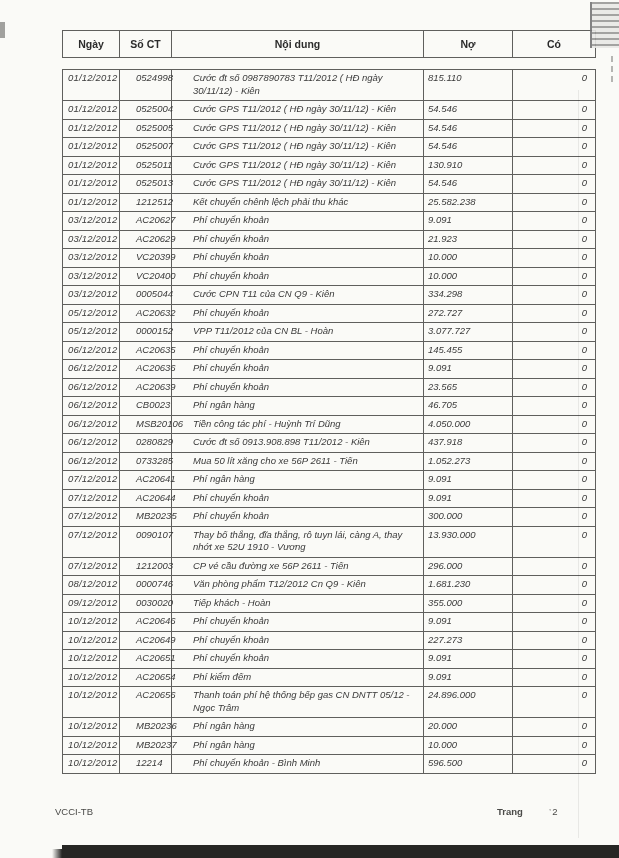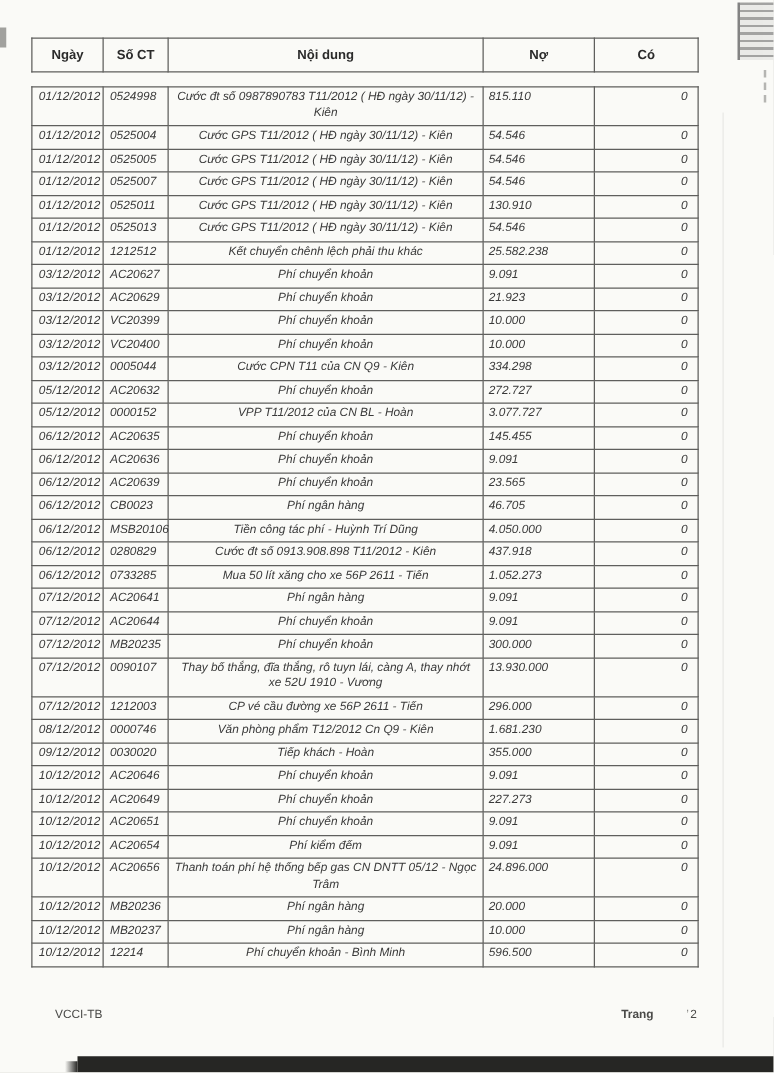--- a/index.html
+++ b/index.html
@@ -40,48 +40,48 @@
   }
   .bottom-scan-band:before {
     content: ""; position: absolute; left: -10px; top: 4px; width: 10px; height: 9px;
     background: linear-gradient(90deg, rgba(38,38,36,0), #262624);
   }
   
   table.ledger {
     border-collapse: collapse;
     table-layout: fixed;
     width: 533px;
-    margin-left: 25px;
+    margin-left: 62px;
     font-size: 9.5px;
   }
   .header-table { margin-top: 30px; }
   .body-table { margin-top: 11px; font-style: italic; }
   .ledger th, .ledger td { border: 1px solid #5f5f5d; }
   .ledger th {
     height: 24px;
     font-weight: bold;
     font-size: 10.5px;
     color: #2b2b2b;
     text-align: center;
     vertical-align: middle;
   }
   .ledger td {
     padding: 2px 4px 3px 4px;
     vertical-align: top;
     line-height: 12.5px;
     color: #3a3a3a;
   }
   td.c-date  { padding-left: 5px; letter-spacing: 0.2px; }
-  td.c-doc   { padding-left: 5px; }
-  td.c-desc  { padding-left: 4px; text-align: center; }
+  td.c-doc   { padding-left: 16px; }
+  td.c-desc  { padding-left: 21px; }
   td.c-debit { padding-right: 20px; }
   td.c-credit{ text-align: right; padding-right: 8px; }
   
   .footer { position: absolute; top: 806px; left: 0; width: 619px; height: 16px; font-size: 9.5px; color: #4a4a48; }
-  .footer .f-left  { position: absolute; left: 44px;  top: 0; }
+  .footer .f-left  { position: absolute; left: 55px;  top: 0; }
   .footer .f-label { position: absolute; left: 497px; top: 0; font-weight: bold; }
   .footer .f-page  { position: absolute; left: 549px; top: 0; }
   .footer .f-page:before { content: "\2019"; color: #8a8a88; margin-right: 1px; }
 </style>
 </head>
 <body>
 
 <div class="page">
 
   <div class="corner-sticker"></div>

